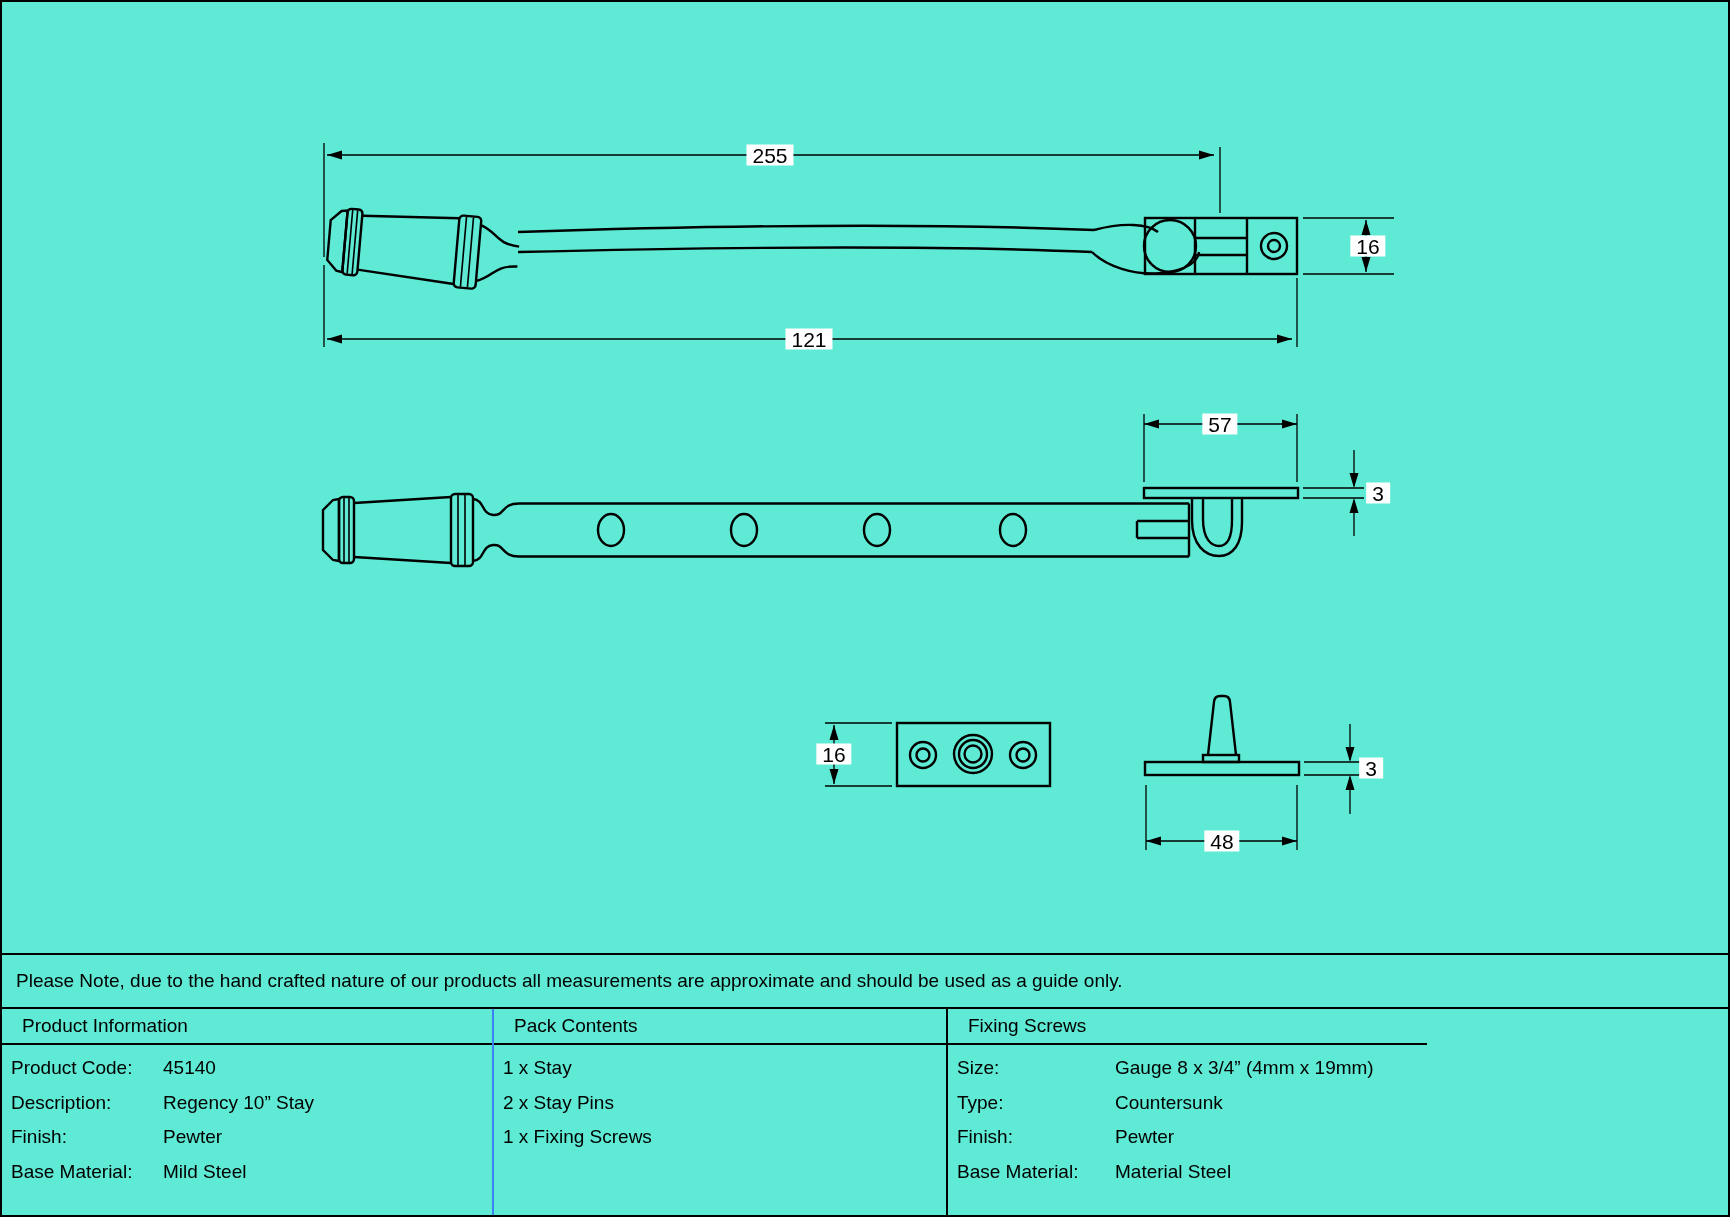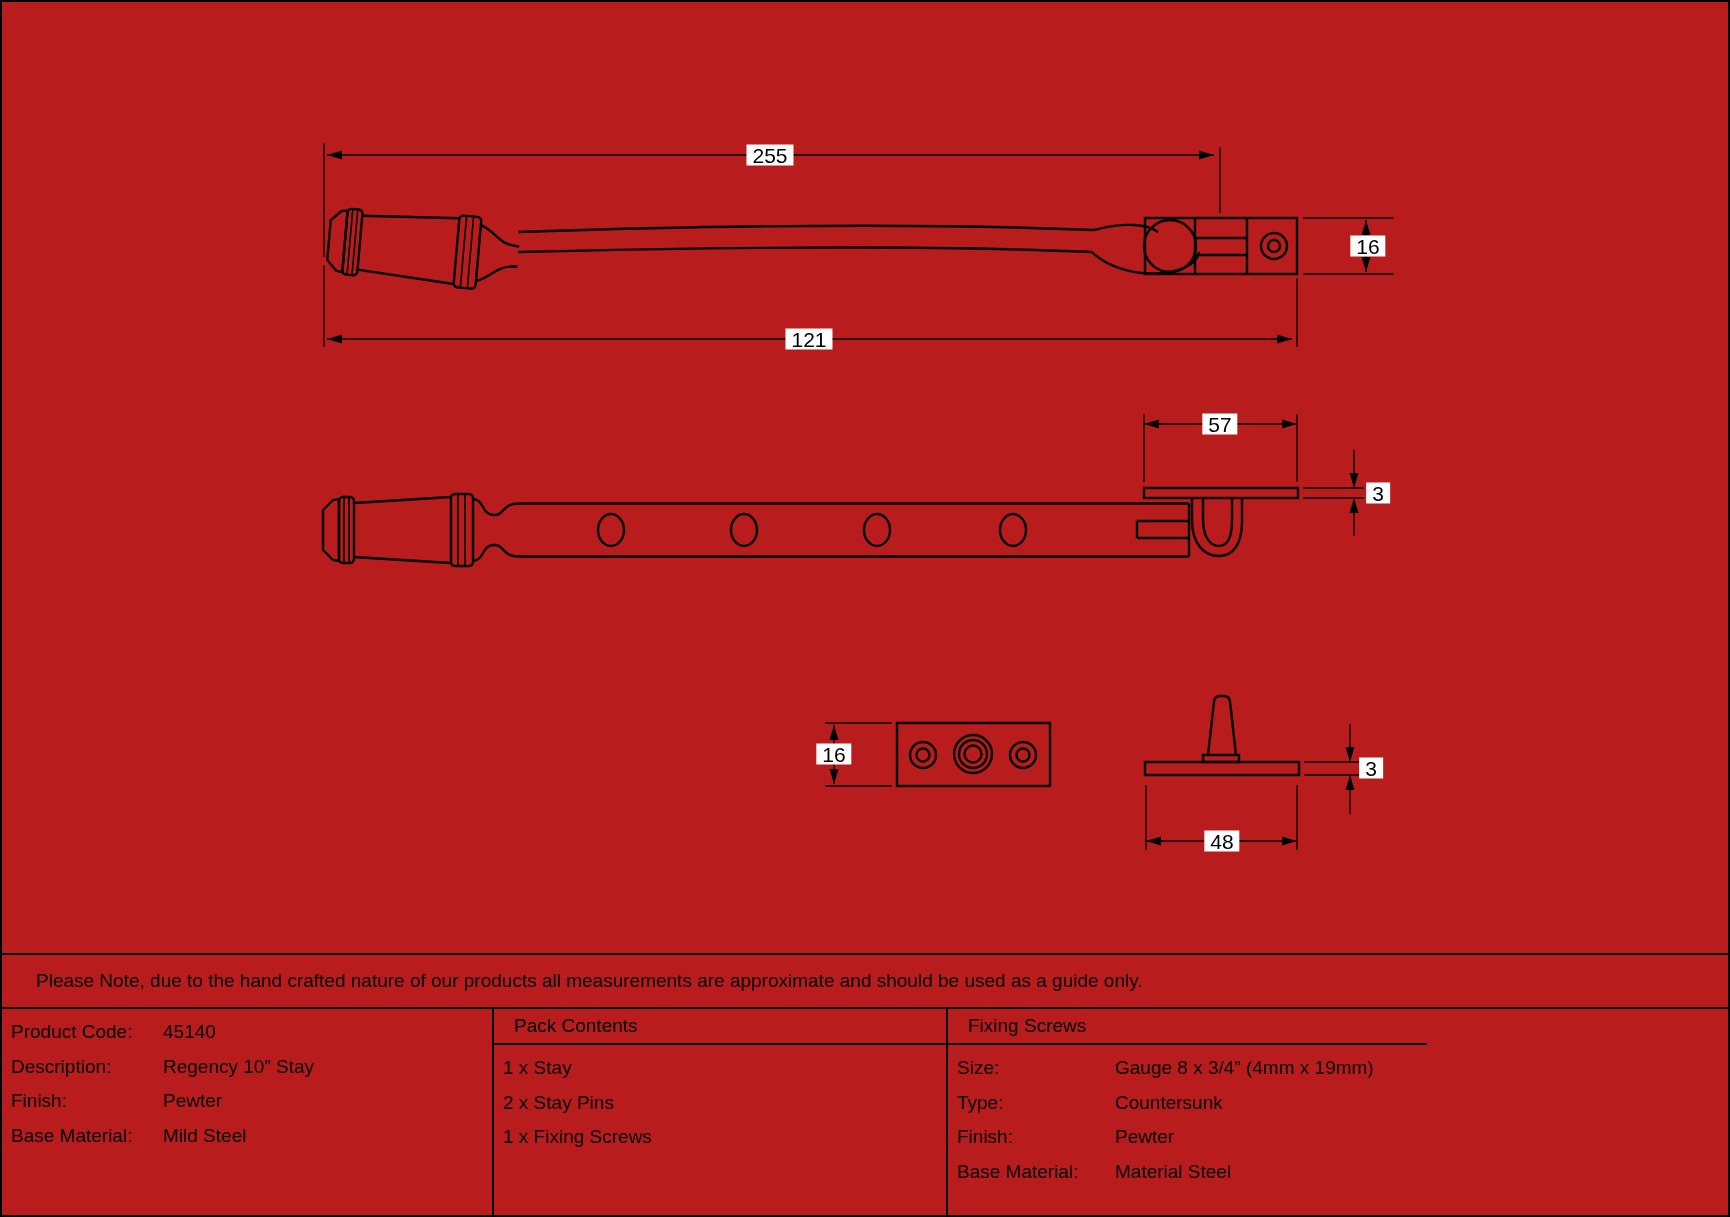--- a/index.html
+++ b/index.html
@@ -1,36 +1,36 @@
 <!DOCTYPE html>
 <html><head>
 <meta charset="utf-8">
 <style>
   html,body{margin:0;padding:0;background:#ffffff;}
   .sheet{
-    position:relative;width:1730px;height:1217px;background:#b91c1c;
+    position:relative;width:1730px;height:1217px;background:#5eead4;
     border:2px solid #000;box-sizing:border-box;
     font-family:"Liberation Sans",sans-serif;color:#000;overflow:hidden;
   }
   .drawing-area{position:relative;width:100%;height:951px;}
   .drawing-area svg{position:absolute;left:0;top:0;}
   .dim-label{
     position:absolute;transform:translate(-50%,-50%);
     background:#fff;padding:0 6px;font-size:21px;line-height:1;
     font-family:"Liberation Sans",sans-serif;
   }
   .note-row{
     border-top:2px solid #000;border-bottom:2px solid #000;
     height:56px;display:flex;align-items:center;
-    font-size:19px;padding-left:34px;box-sizing:border-box;
+    font-size:19px;padding-left:14px;box-sizing:border-box;
   }
   .info-table{display:flex;flex-direction:row;height:206px;}
   .col{box-sizing:border-box;}
   .col-product{width:490px;}
-  .col-pack{width:454px;border-left:2px solid #000000;}
+  .col-pack{width:454px;border-left:2px solid #3b82f6;}
   .col-screws{width:481px;border-left:2px solid #000;}
   .col-logo{flex:1;border-left:2px solid #000;position:relative;}
   .col-header{
     height:36px;border-bottom:2px solid #000;display:flex;align-items:center;
     padding-left:20px;font-size:19px;box-sizing:border-box;
   }
   .col-body{padding:10px 0 0 9px;font-size:19px;}
   .kv-row{display:flex;margin-bottom:8px;line-height:1.4;}
   .kv-label{width:152px;flex:0 0 152px;}
   .kv-label-wide{width:158px;flex:0 0 158px;}
@@ -218,20 +218,21 @@
     <span class="dim-label" style="left:1369px;top:766px">3</span>
   </div>
 
   <div class="note-row">
     <span>Please Note, due to the hand crafted nature of our products all measurements are approximate and should be used as a guide only.</span>
   </div>
 
   <div class="info-table">
 
     <div class="col col-product">
+      <div class="col-header">Product Information</div>
       <div class="col-body">
         <div class="kv-row">
           <span class="kv-label">Product Code:</span>
           <span>45140</span>
         </div>
         <div class="kv-row">
           <span class="kv-label">Description:</span>
           <span>Regency 10” Stay</span>
         </div>
         <div class="kv-row">

